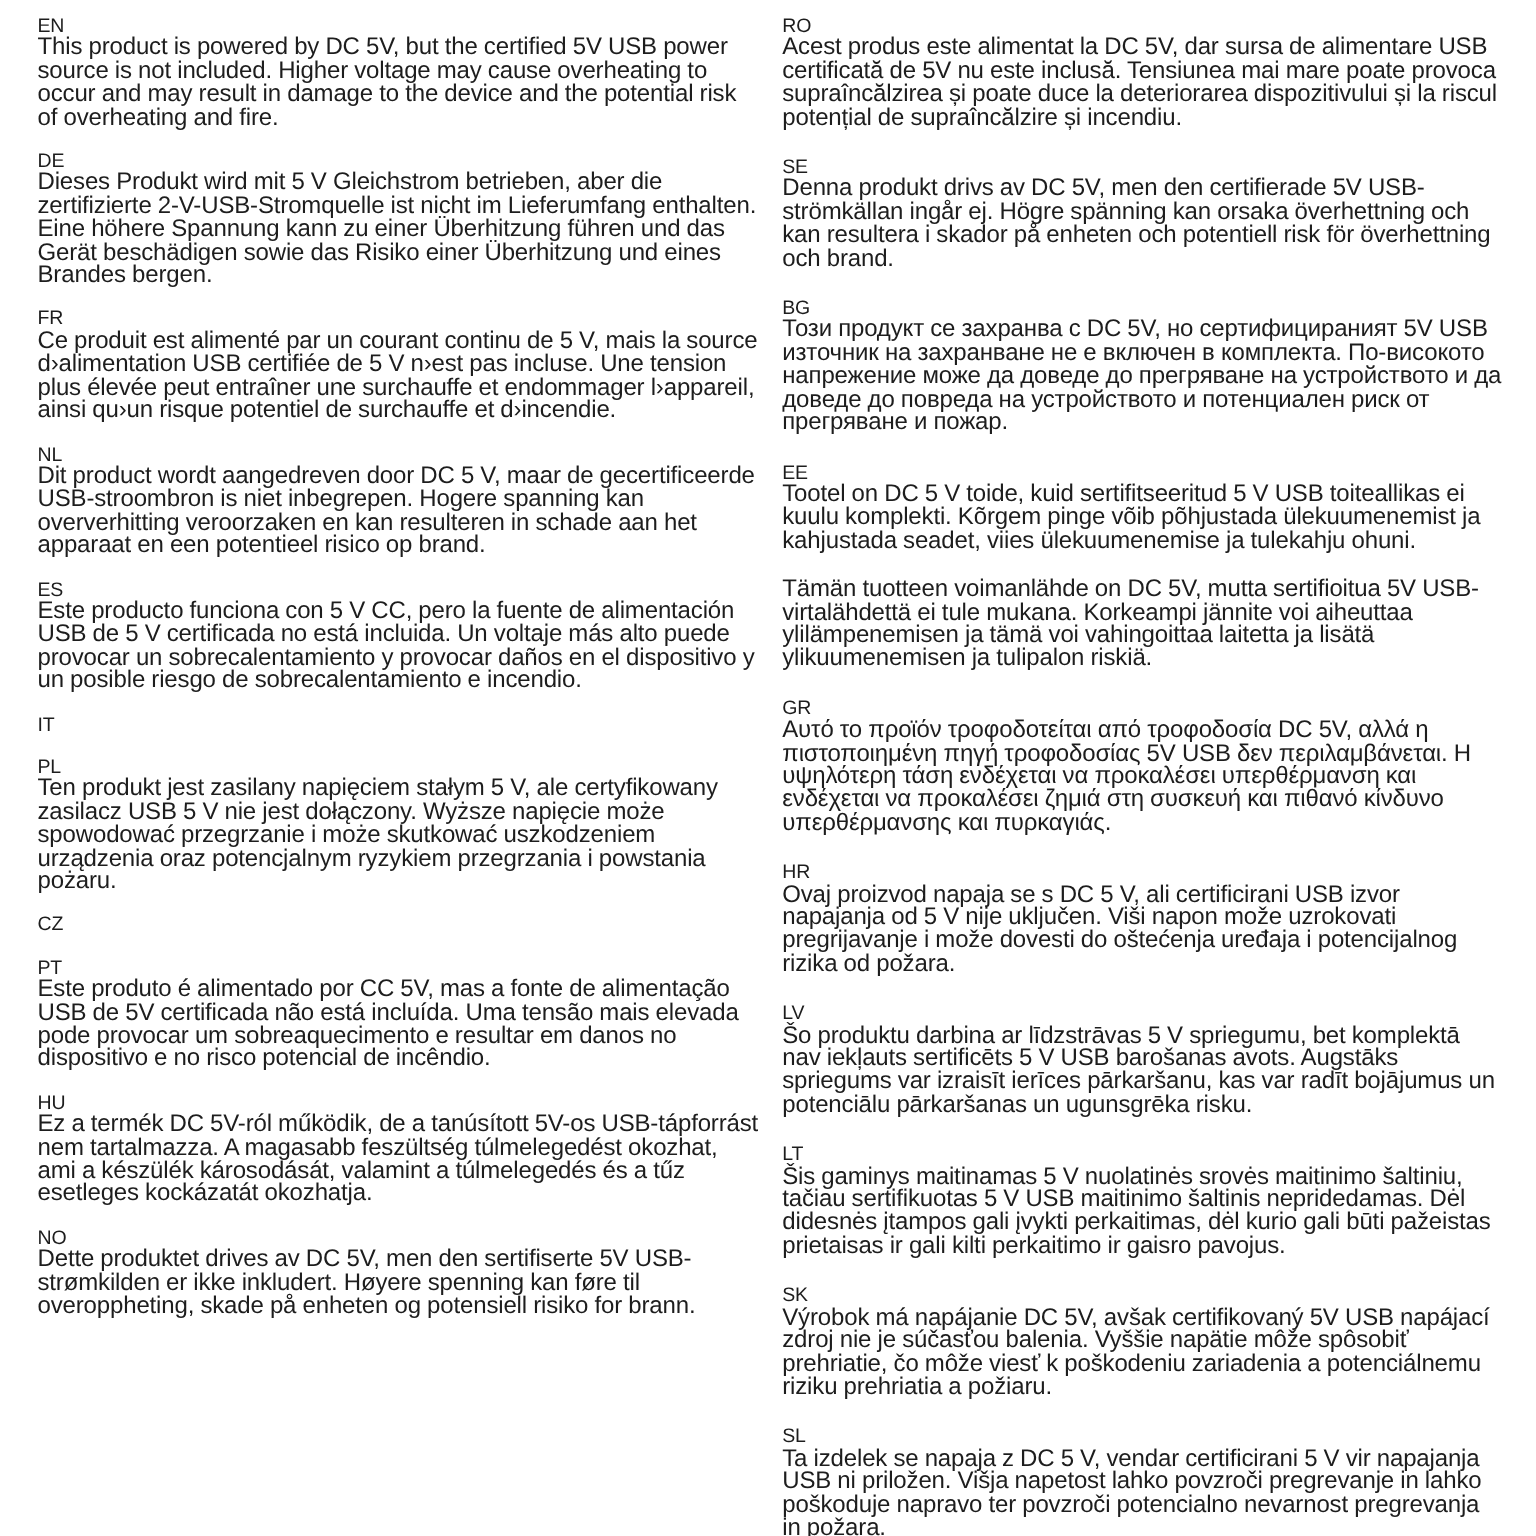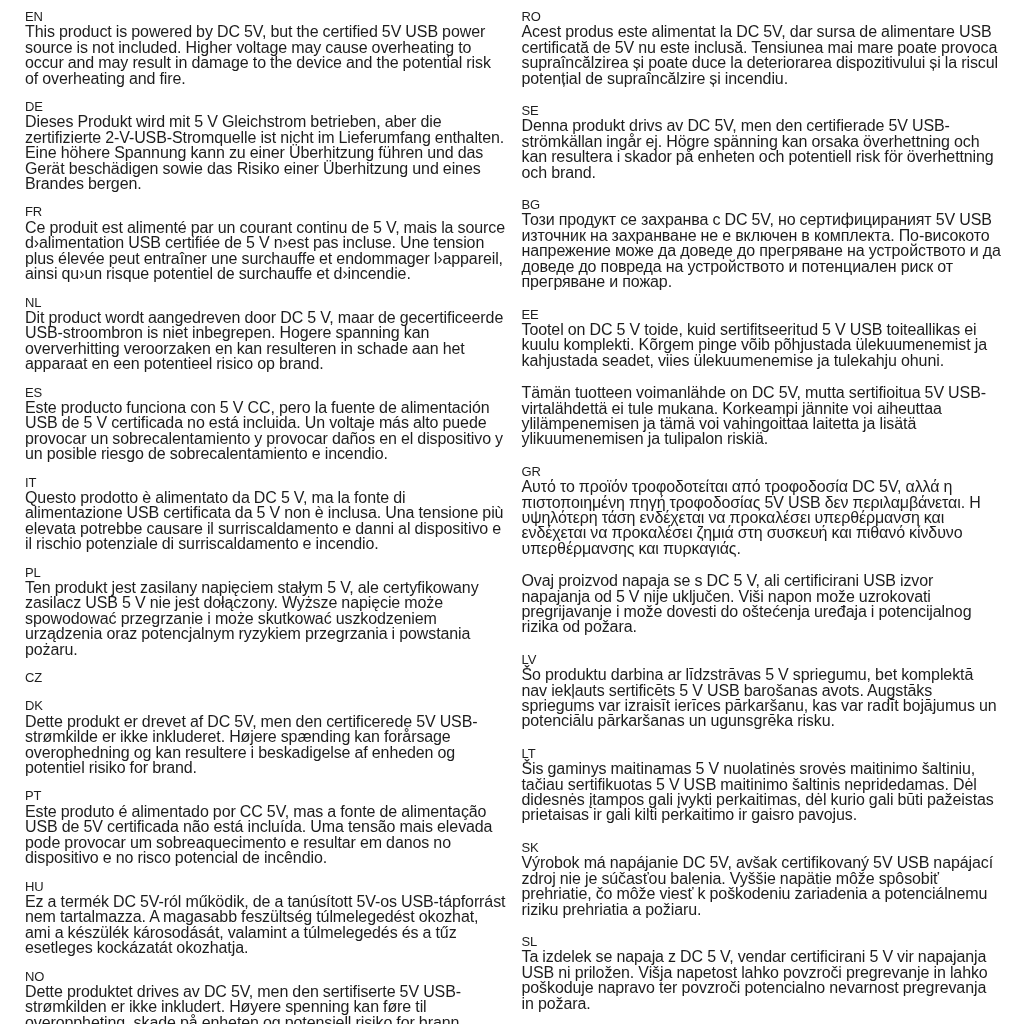--- a/index.html
+++ b/index.html
@@ -62,32 +62,27 @@
     <section class="lang-section">
       <h2 class="lang-code">NL</h2>
       <p class="lang-text">Dit product wordt aangedreven door DC 5 V, maar de gecertificeerde USB-stroombron is niet inbegrepen. Hogere spanning kan oververhitting veroorzaken en kan resulteren in schade aan het apparaat en een potentieel risico op brand.</p>
     </section>
     <section class="lang-section">
       <h2 class="lang-code">ES</h2>
       <p class="lang-text">Este producto funciona con 5 V CC, pero la fuente de alimentación USB de 5 V certificada no está incluida. Un voltaje más alto puede provocar un sobrecalentamiento y provocar daños en el dispositivo y un posible riesgo de sobrecalentamiento e incendio.</p>
     </section>
     <section class="lang-section">
       <h2 class="lang-code">IT</h2>
-      <p class="lang-text">Questo prodotto è alimentato da DC 5 V, ma la fonte di alimentazione USB certificata da 5 V non è inclusa. Una tensione più elevata potrebbe causare il surriscaldamento e danni al dispositivo e il rischio potenziale di surriscaldamento e incendio.</p>
     </section>
     <section class="lang-section">
       <h2 class="lang-code">PL</h2>
       <p class="lang-text">Ten produkt jest zasilany napięciem stałym 5 V, ale certyfikowany zasilacz USB 5 V nie jest dołączony. Wyższe napięcie może spowodować przegrzanie i może skutkować uszkodzeniem urządzenia oraz potencjalnym ryzykiem przegrzania i powstania pożaru.</p>
     </section>
     <section class="lang-section">
       <h2 class="lang-code">CZ</h2>
-    </section>
-    <section class="lang-section">
-      <h2 class="lang-code">DK</h2>
-      <p class="lang-text">Dette produkt er drevet af DC 5V, men den certificerede 5V USB-strømkilde er ikke inkluderet. Højere spænding kan forårsage overophedning og kan resultere i beskadigelse af enheden og potentiel risiko for brand.</p>
     </section>
     <section class="lang-section">
       <h2 class="lang-code">PT</h2>
       <p class="lang-text">Este produto é alimentado por CC 5V, mas a fonte de alimentação USB de 5V certificada não está incluída. Uma tensão mais elevada pode provocar um sobreaquecimento e resultar em danos no dispositivo e no risco potencial de incêndio.</p>
     </section>
     <section class="lang-section">
       <h2 class="lang-code">HU</h2>
       <p class="lang-text">Ez a termék DC 5V-ról működik, de a tanúsított 5V-os USB-tápforrást nem tartalmazza. A magasabb feszültség túlmelegedést okozhat, ami a készülék károsodását, valamint a túlmelegedés és a tűz esetleges kockázatát okozhatja.</p>
     </section>
     <section class="lang-section">
@@ -114,20 +109,21 @@
       <p class="lang-text">Tootel on DC 5 V toide, kuid sertifitseeritud 5 V USB toiteallikas ei kuulu komplekti. Kõrgem pinge võib põhjustada ülekuumenemist ja kahjustada seadet, viies ülekuumenemise ja tulekahju ohuni.</p>
     </section>
     <section class="lang-section">
       <p class="lang-text">Tämän tuotteen voimanlähde on DC 5V, mutta sertifioitua 5V USB-virtalähdettä ei tule mukana. Korkeampi jännite voi aiheuttaa ylilämpenemisen ja tämä voi vahingoittaa laitetta ja lisätä ylikuumenemisen ja tulipalon riskiä.</p>
     </section>
     <section class="lang-section">
       <h2 class="lang-code">GR</h2>
       <p class="lang-text">Αυτό το προϊόν τροφοδοτείται από τροφοδοσία DC 5V, αλλά η πιστοποιημένη πηγή τροφοδοσίας 5V USB δεν περιλαμβάνεται. Η υψηλότερη τάση ενδέχεται να προκαλέσει υπερθέρμανση και ενδέχεται να προκαλέσει ζημιά στη συσκευή και πιθανό κίνδυνο υπερθέρμανσης και πυρκαγιάς.</p>
     </section>
     <section class="lang-section">
+      <h2 class="lang-code">HR</h2>
       <p class="lang-text">Ovaj proizvod napaja se s DC 5 V, ali certificirani USB izvor napajanja od 5 V nije uključen. Viši napon može uzrokovati pregrijavanje i može dovesti do oštećenja uređaja i potencijalnog rizika od požara.</p>
     </section>
     <section class="lang-section">
       <h2 class="lang-code">LV</h2>
       <p class="lang-text">Šo produktu darbina ar līdzstrāvas 5 V spriegumu, bet komplektā nav iekļauts sertificēts 5 V USB barošanas avots. Augstāks spriegums var izraisīt ierīces pārkaršanu, kas var radīt bojājumus un potenciālu pārkaršanas un ugunsgrēka risku.</p>
     </section>
     <section class="lang-section">
       <h2 class="lang-code">LT</h2>
       <p class="lang-text">Šis gaminys maitinamas 5 V nuolatinės srovės maitinimo šaltiniu, tačiau sertifikuotas 5 V USB maitinimo šaltinis nepridedamas. Dėl didesnės įtampos gali įvykti perkaitimas, dėl kurio gali būti pažeistas prietaisas ir gali kilti perkaitimo ir gaisro pavojus.</p>
     </section>

